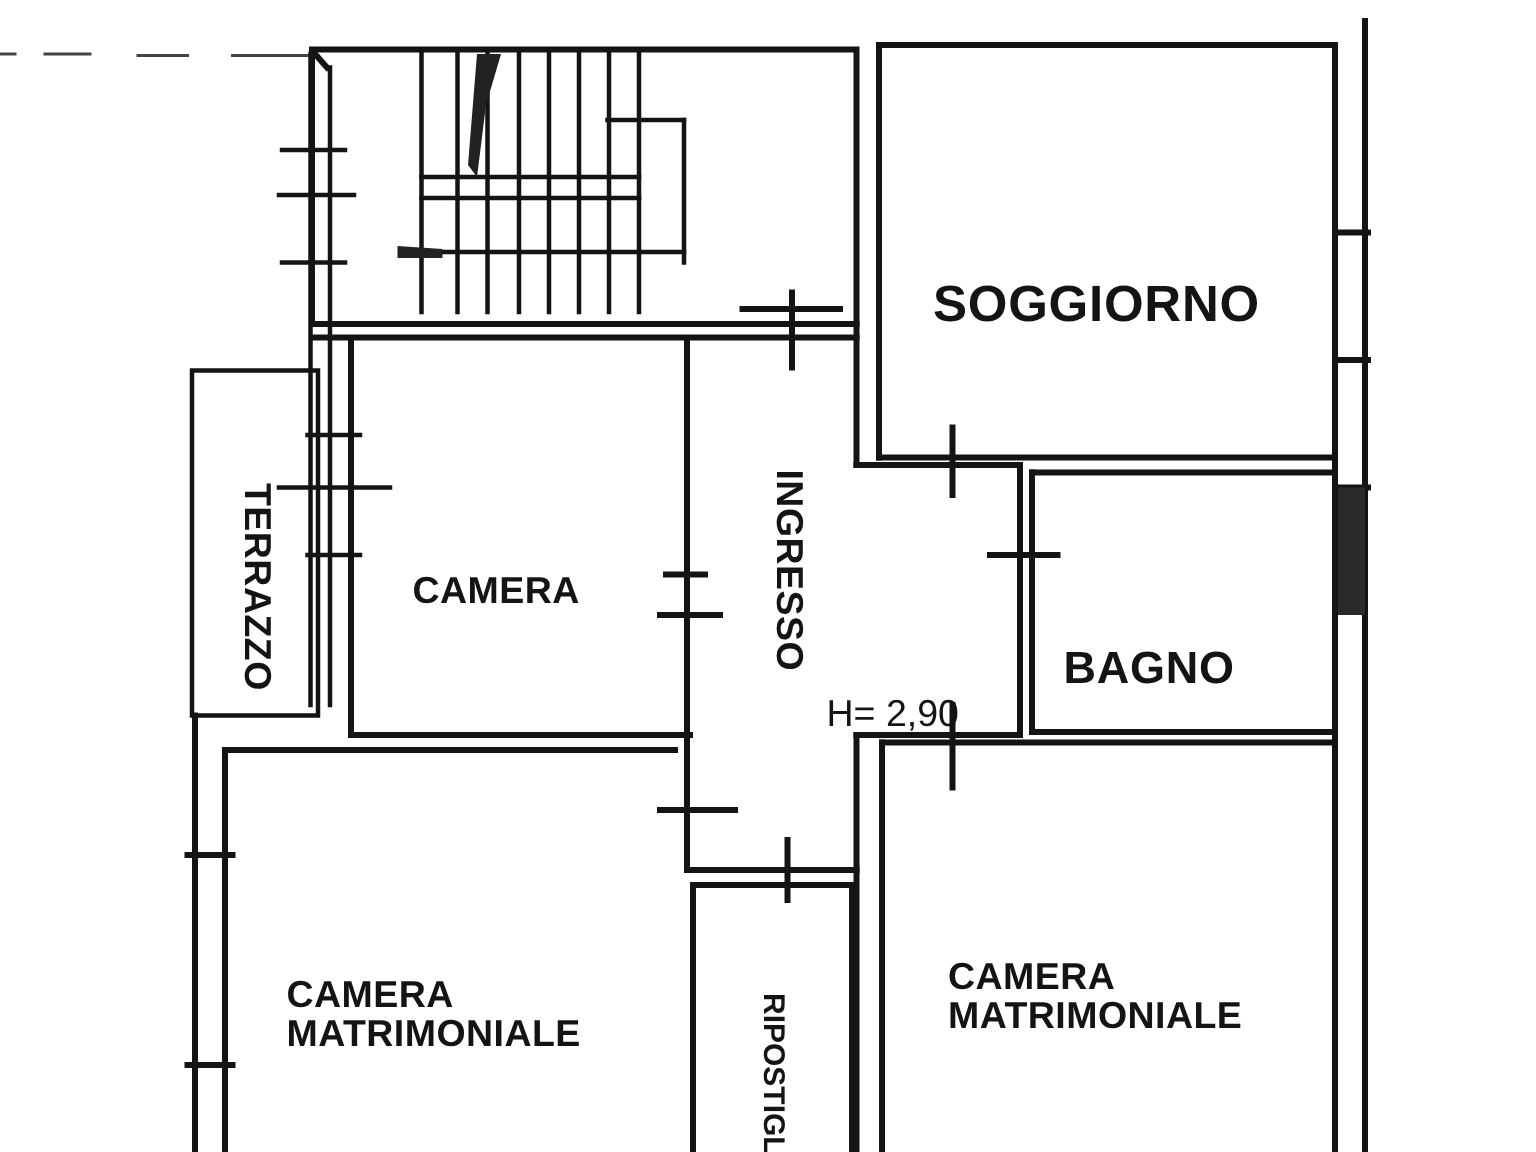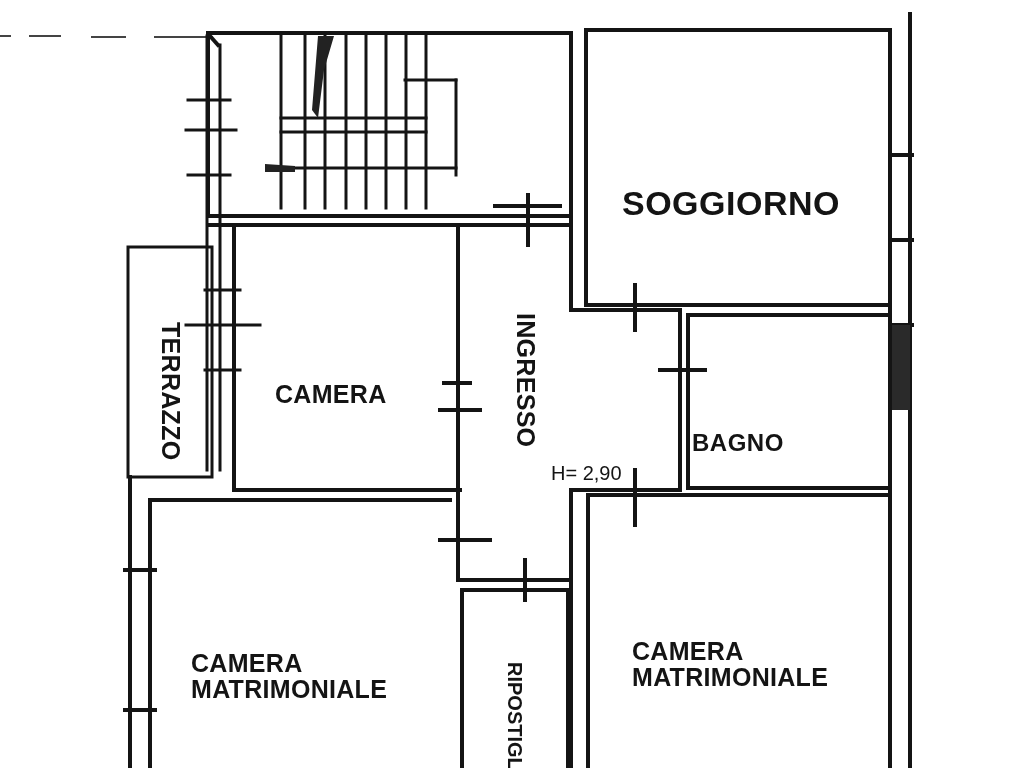--- a/index.html
+++ b/index.html
@@ -2,21 +2,21 @@
 <html><head>
 <meta charset="utf-8">
 <style>
   html, body { margin: 0; padding: 0; background: #ffffff; }
   body { width: 1024px; height: 768px; overflow: hidden; position: relative; font-family: "Liberation Sans", sans-serif; }
   #plan { position: absolute; left: 0; top: 0; }
   .label { position: absolute; font-family: "Liberation Sans", sans-serif; font-weight: bold; color: #141414; white-space: nowrap; line-height: 1.05; margin-top: 40px; }
   .big { font-size: 34px; letter-spacing: 0.5px; }
   .mid { font-size: 25px; letter-spacing: 0.3px; }
   .vert { writing-mode: vertical-rl; }
-  .plain { font-weight: normal; font-size: 20px; }
+  .plain { font-weight: normal; font-size: 25px; }
 </style>
 </head>
 <body>
 
 <svg id="plan" width="1024" height="768" viewBox="0 0 1024 768">
   <g stroke="#141414" fill="none" stroke-linecap="square">
 
     <g stroke="#444" stroke-width="2">
       <line x1="0" y1="36" x2="10" y2="36"></line>
       <line x1="30" y1="36" x2="60" y2="36"></line>
@@ -119,21 +119,21 @@
     </g>
 
     <g stroke-width="4">
       <line x1="588" y1="495" x2="890" y2="495"></line>
       <line x1="588" y1="495" x2="588" y2="768"></line>
     </g>
   </g>
 </svg>
 
 <div class="label big" style="left:622px; top:146px;">SOGGIORNO</div>
-<div class="label big" style="left:692px; top:390px; font-size:24px;">BAGNO</div>
+<div class="label big" style="left:709px; top:390px; font-size:30px;">BAGNO</div>
 <div class="label mid vert" style="left:513px; top:273px;">INGRESSO</div>
 <div class="label plain" style="left:551px; top:423px;">H= 2,90</div>
 <div class="label mid" style="left:275px; top:341px;">
   <div>CAMERA</div>
 </div>
 <div class="label mid vert" style="left:158px; top:282px;">TERRAZZO</div>
 <div class="label mid" style="left:191px; top:610px;">
   <div>CAMERA</div>
   <div>MATRIMONIALE</div>
 </div>

